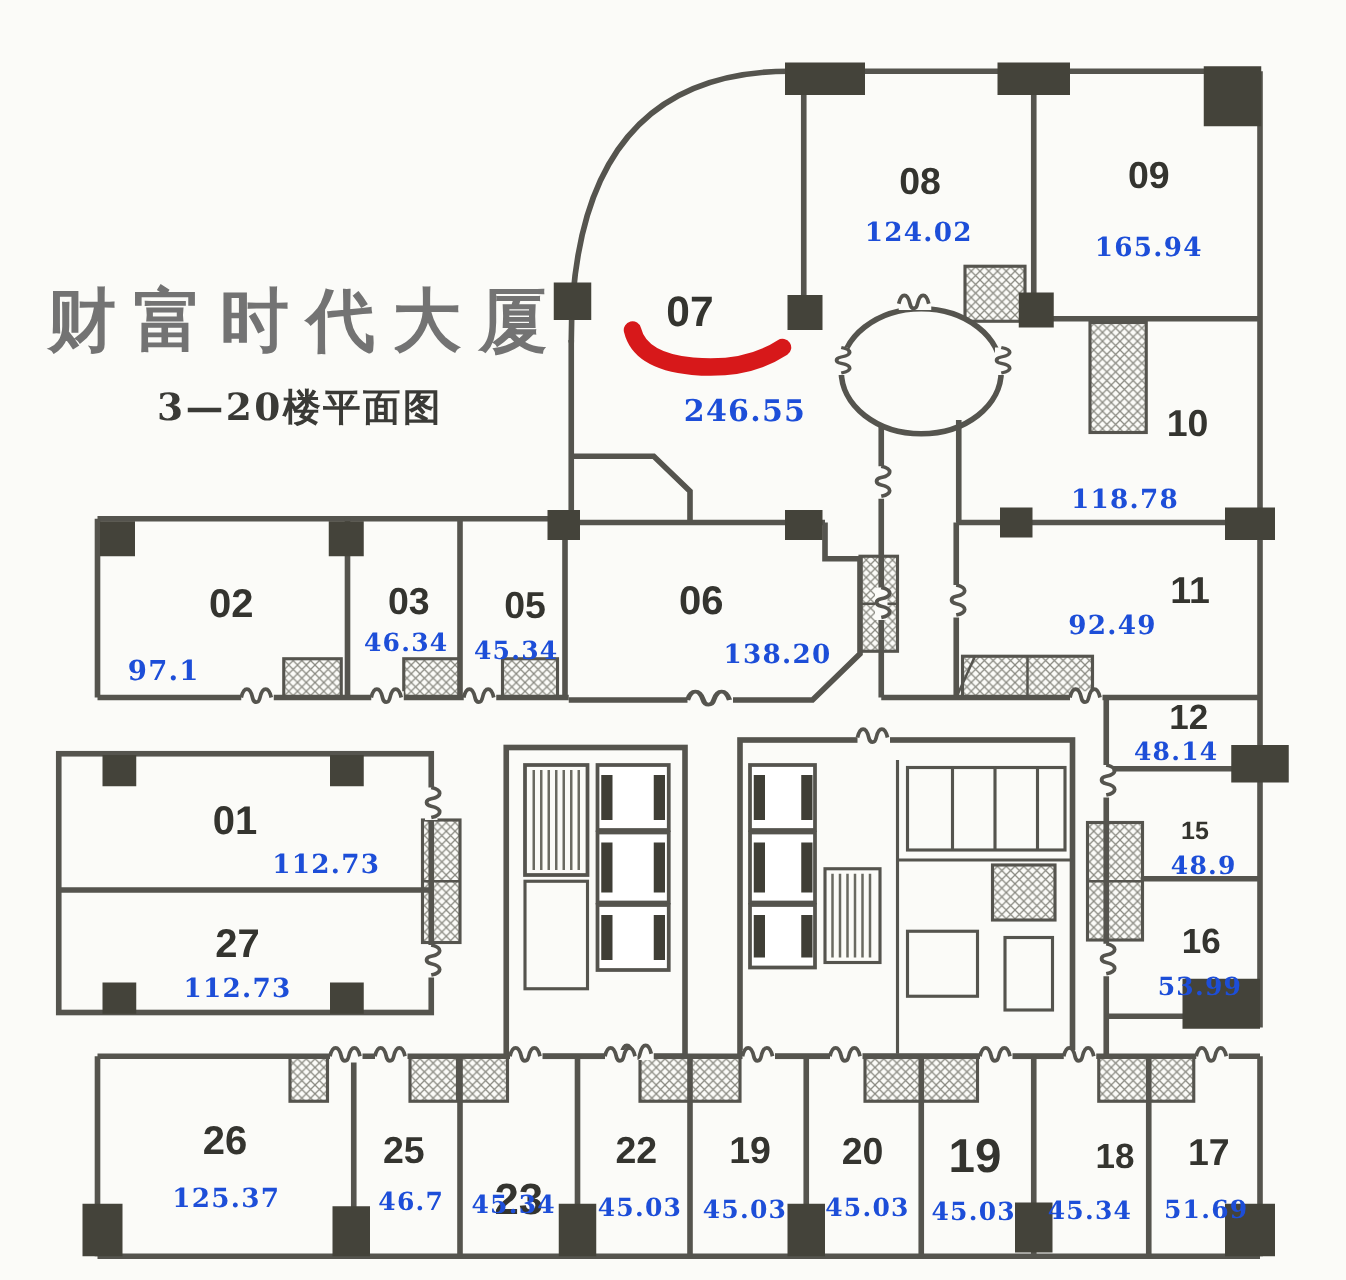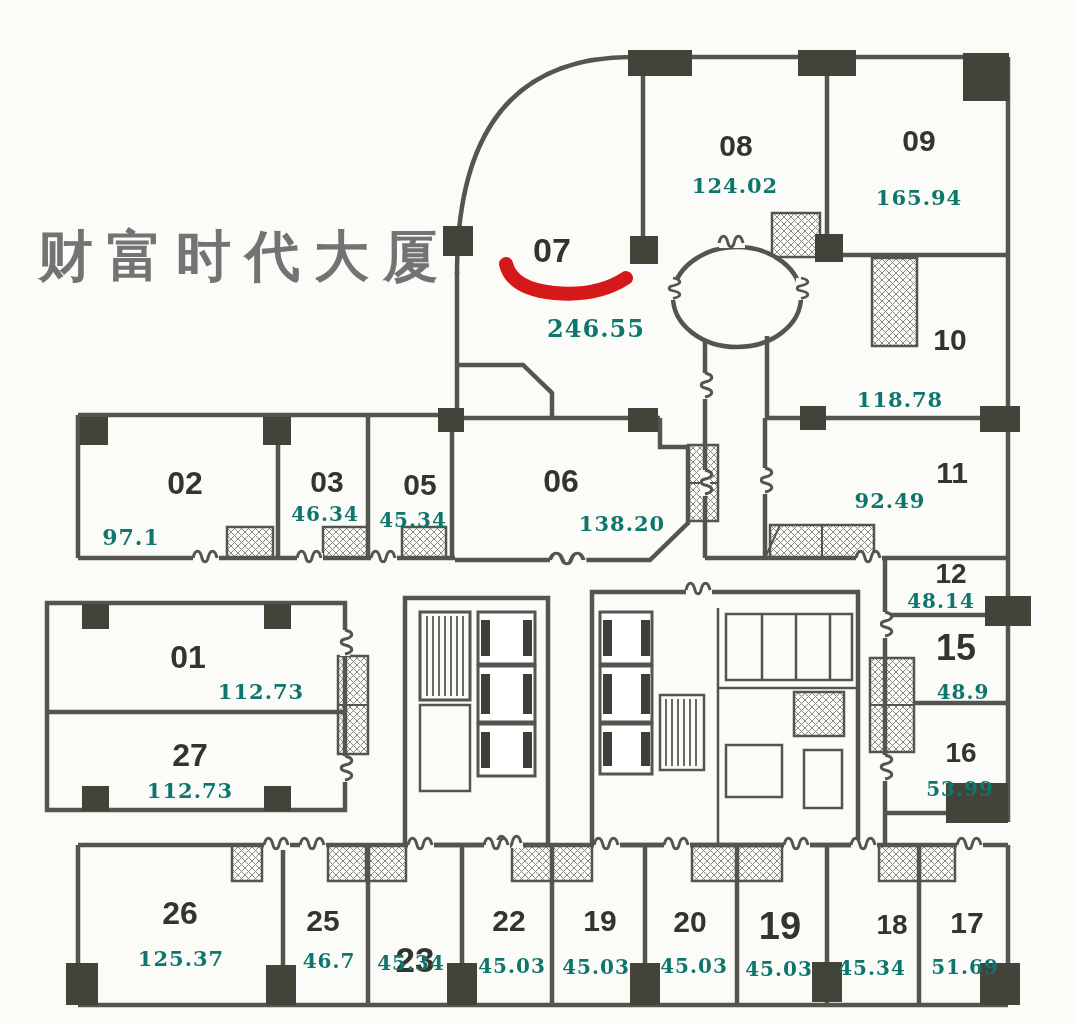--- a/index.html
+++ b/index.html
@@ -8,21 +8,21 @@
   svg.plan{position:absolute;left:0;top:0;}
   .title{position:absolute;left:30px;top:192px;width:430px;text-align:center;
          font-weight:bold;font-size:55px;letter-spacing:14px;color:#737373;
          font-family:"Liberation Sans",sans-serif;white-space:nowrap;margin-top:28px;}
   .subtitle{position:absolute;left:105px;top:306px;width:270px;text-align:center;
          font-weight:bold;font-size:30px;letter-spacing:2px;color:#3a3a36;
          font-family:"DejaVu Serif",serif;white-space:nowrap;}
   .num{position:absolute;transform:translate(-50%,-50%);font-weight:bold;
        color:#34342f;font-family:"Liberation Sans",sans-serif;white-space:nowrap;}
   .area{position:absolute;transform:translate(-50%,-50%);font-weight:bold;
-       color:#0f766e;font-family:"DejaVu Serif",serif;white-space:nowrap;letter-spacing:1px;text-align:right;}
+       color:#1d4ed8;font-family:"DejaVu Serif",serif;white-space:nowrap;letter-spacing:1px;text-align:right;}
 </style>
 </head>
 <body>
 
 <div class="stage">
 
 <svg class="plan" width="1077" height="1024" viewBox="0 0 1077 1024">
   <defs>
     <pattern id="hatch" patternUnits="userSpaceOnUse" width="7" height="7">
       <path d="M0 7 L7 0 M0 0 L7 7" stroke="#8a8a82" stroke-width="1" fill="none"></path>
@@ -306,34 +306,35 @@
             <rect x="0" y="-5" width="22" height="10" fill="#fbfbf8"></rect>
             <use href="#wavh" transform="scale(0.85,1)"></use>
           </g>
     </g>
   </g>
 
   <path d="M 506 264 Q 512 289 554 293 Q 597 297 626 278" fill="none" stroke="#d7181a" stroke-width="14" stroke-linecap="round"></path>
 </svg>
 
 <div class="title">财富时代大厦</div>
+<div class="subtitle">3—20楼平面图</div>
 
 <span class="num" style="left:552px;top:250px;font-size:34px">07</span>
 <span class="area" style="left:596px;top:328px;font-size:24px">246.55</span>
 <span class="num" style="left:736px;top:146px;font-size:30px">08</span>
 <span class="area" style="left:735px;top:185px;font-size:21px">124.02</span>
 <span class="num" style="left:919px;top:141px;font-size:30px">09</span>
 <span class="area" style="left:919px;top:197px;font-size:21px">165.94</span>
 <span class="num" style="left:950px;top:340px;font-size:30px">10</span>
 <span class="area" style="left:900px;top:399px;font-size:21px">118.78</span>
 <span class="num" style="left:952px;top:473px;font-size:30px">11</span>
 <span class="area" style="left:890px;top:500px;font-size:21px">92.49</span>
 <span class="num" style="left:951px;top:574px;font-size:28px">12</span>
 <span class="area" style="left:941px;top:601px;font-size:20px">48.14</span>
-<span class="num" style="left:956px;top:648px;font-size:36px">15</span>
+<span class="num" style="left:956px;top:666px;font-size:20px">15</span>
 <span class="area" style="left:963px;top:692px;font-size:20px">48.9</span>
 <span class="num" style="left:961px;top:753px;font-size:28px">16</span>
 <span class="area" style="left:960px;top:789px;font-size:20px">53.99</span>
 <span class="num" style="left:185px;top:483px;font-size:32px">02</span>
 <span class="area" style="left:131px;top:537px;font-size:22px">97.1</span>
 <span class="num" style="left:327px;top:482px;font-size:30px">03</span>
 <span class="area" style="left:325px;top:514px;font-size:20px">46.34</span>
 <span class="num" style="left:420px;top:485px;font-size:30px">05</span>
 <span class="area" style="left:413px;top:520px;font-size:20px">45.34</span>
 <span class="num" style="left:561px;top:481px;font-size:32px">06</span>

